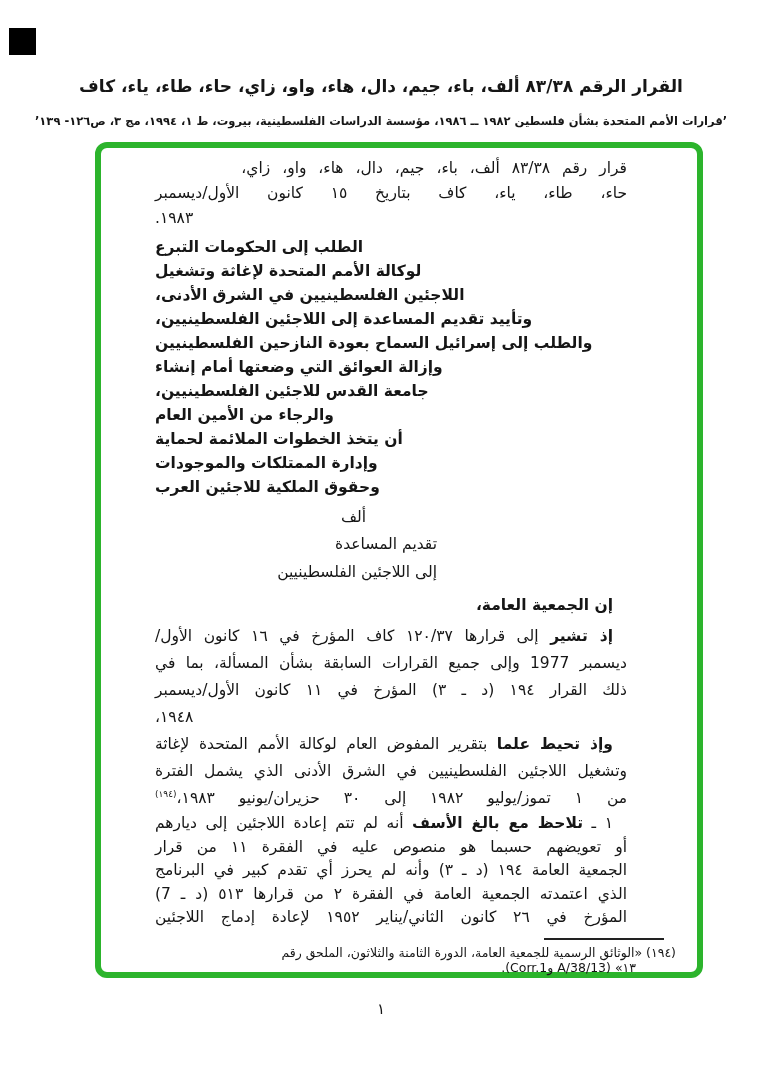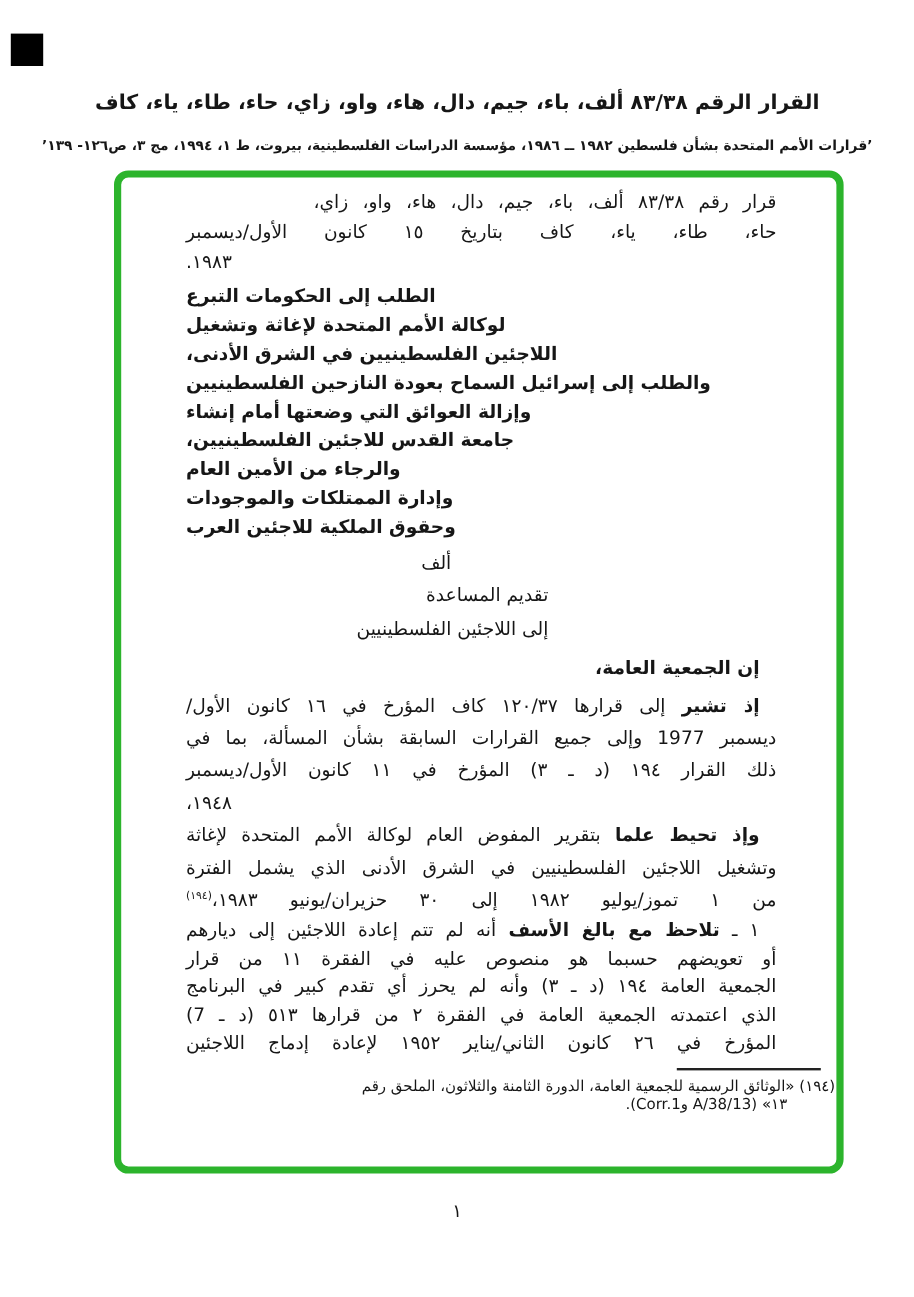--- a/index.html
+++ b/index.html
@@ -7,21 +7,21 @@
     width:762px; height:1081px; position:relative; background:#ffffff;
     font-family:"DejaVu Sans", sans-serif; color:#161616; overflow:hidden;
   }
   .corner-square { position:absolute; left:9px; top:28px; width:27px; height:27px; background:#000; }
   .header { position:absolute; top:76px; left:0; width:762px; text-align:center; direction:rtl; }
   .header-title { font-size:17px; font-weight:bold; letter-spacing:0; }
   .header-source { font-size:11.5px; font-weight:bold; margin-top:18px; }
   .box {
     position:absolute; left:95px; top:142px; width:608px; height:836px;
     box-sizing:border-box; border:6px solid #2cb42c; border-radius:12px;
-    padding:8px 50px 0 54px; direction:rtl;
+    padding:8px 70px 0 54px; direction:rtl;
   }
   .ln { display:block; }
   .j   { text-align:justify; text-align-last:justify; }
   .r   { text-align:right; }
   .l   { text-align:left; }
   .ind { text-indent:14px; }
   .wsp { word-spacing:7px; }
   .intro { font-size:15.5px; line-height:25px; margin:0; }
   .title-block { margin-top:4px; font-weight:bold; font-size:15.5px; line-height:24px; text-align:left; }
   .sec-alef { margin-top:6px; font-size:15.5px; line-height:24px; text-align:center; padding-right:75px; }
@@ -52,24 +52,26 @@
   <p class="intro">
     <span class="ln r wsp">قرار رقم ٨٣/٣٨ ألف، باء، جيم، دال، هاء، واو، زاي،</span>
     <span class="ln j">حاء، طاء، ياء، كاف بتاريخ ١٥ كانون الأول/ديسمبر</span>
     <span class="ln l">١٩٨٣.</span>
   </p>
 
   <div class="title-block">
       <div class="ln">الطلب إلى الحكومات التبرع</div>
       <div class="ln">لوكالة الأمم المتحدة لإغاثة وتشغيل</div>
       <div class="ln">اللاجئين الفلسطينيين في الشرق الأدنى،</div>
+      <div class="ln">وتأييد تقديم المساعدة إلى اللاجئين الفلسطينيين،</div>
       <div class="ln">والطلب إلى إسرائيل السماح بعودة النازحين الفلسطينيين</div>
       <div class="ln">وإزالة العوائق التي وضعتها أمام إنشاء</div>
       <div class="ln">جامعة القدس للاجئين الفلسطينيين،</div>
       <div class="ln">والرجاء من الأمين العام</div>
+      <div class="ln">أن يتخذ الخطوات الملائمة لحماية</div>
       <div class="ln">وإدارة الممتلكات والموجودات</div>
       <div class="ln">وحقوق الملكية للاجئين العرب</div>
     </div>
 
   <div class="sec-alef">ألف</div>
   <div class="sec-sub">تقديم المساعدة</div>
   <div class="sec-sub">إلى اللاجئين الفلسطينيين</div>
 
   <p class="assembly">إن الجمعية العامة،</p>
 

